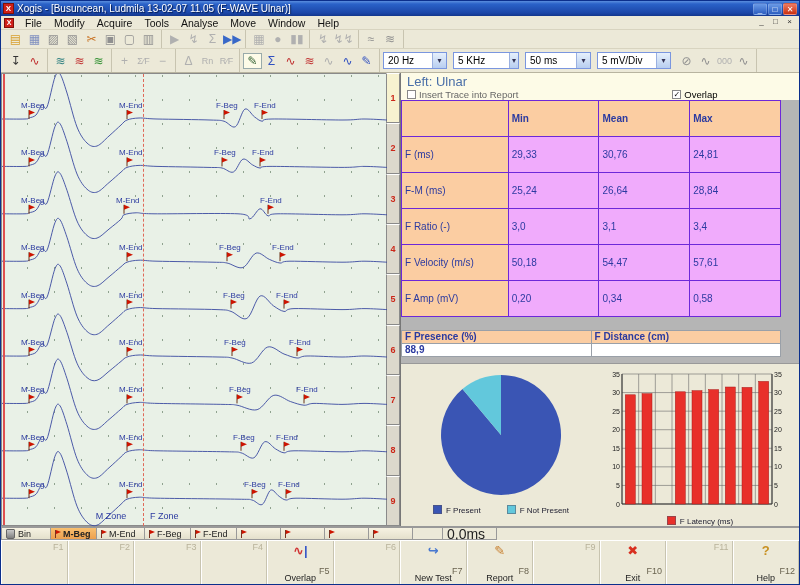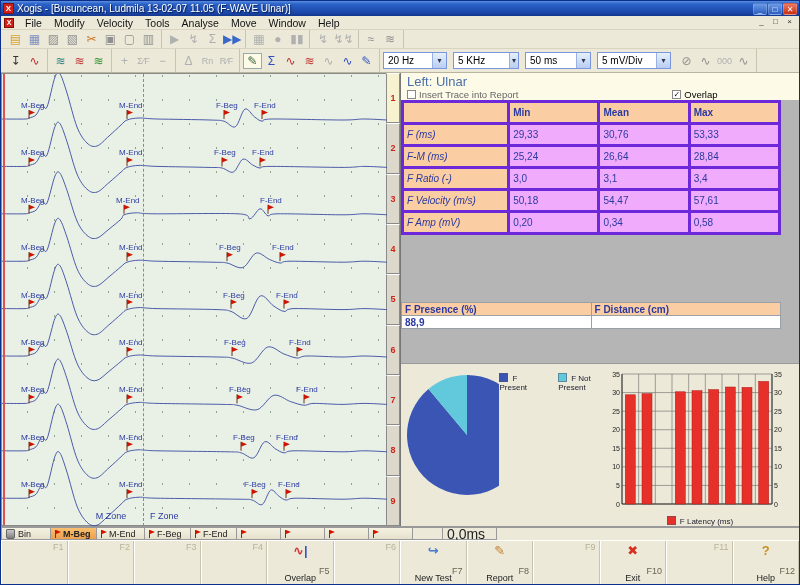--- a/index.html
+++ b/index.html
@@ -65,33 +65,33 @@
 
   
   .rpanel { flex:1; background:#b5b5b5; display:flex; flex-direction:column; border-left:1px solid #777; }
   .rp-header { height:18px; background:#fdfbe7; color:#4a6fa8; font-size:13px; padding:1px 0 0 6px; }
   .rp-checks { height:13px; background:#fdfbe7; display:flex; align-items:center; font-size:9.5px; }
   .cb { width:9px; height:9px; background:#fff; border:1px solid #888; display:inline-block; margin:0 3px 0 6px;
     font-size:8px; line-height:8px; text-align:center; color:#111; }
   .cb-lbl-dim { color:#666; }
   .rp-checks .gap { width:148px; }
   table.results { border-collapse:collapse; width:380px; background:#fff; font-size:10px; }
-  table.results td { border:3px solid #6d28d9; height:13px; padding:4px 3px; color:#2b3aa0; }
-  td.lblcol { width:100px; background:#fbcda2;font-style:italic; }
+  table.results td { border:1px solid #6d28d9; height:13px; padding:12px 3px; color:#2b3aa0; }
+  td.lblcol { width:100px; background:#fbcda2; }
   td.valcol { width:85px; background:#f0abfc; }
   tr.hdr td { background:#fbcda2; font-weight:bold; }
   .gap1 { height:105px; } .gap2 { height:53px; }
   table.presence { border-collapse:collapse; width:380px; font-size:10px; }
   table.presence td { border:1px solid #9aa0a8; height:13px; padding:0 3px; color:#2b3aa0; width:190px; }
   table.presence tr.hdr td { background:#fbcda2; font-weight:bold; }
   table.presence tr.val td { background:#fff;font-weight:bold; }
 
   
   .charts { flex:1; background:#ece9d8; display:flex; border-top:1px solid #999; }
-  .pie-block { width:200px; display:flex; flex-direction:row; padding-top:5px; }
+  .pie-block { width:200px; display:flex; flex-direction:column; align-items:center; padding-top:5px; }
   .pie-legend { display:flex; gap:26px; margin-top:4px; font-size:8px; color:#223; }
   .legend-sq { display:inline-block; width:9px; height:9px; margin-right:4px; vertical-align:-1px; border:1px solid #5568; }
   .bar-block { flex:1; display:flex; flex-direction:column; align-items:center; padding-top:4px; }
   .bar-legend { margin-top:2px; font-size:8px; color:#223; }
 
   
   .tabbar { height:14px; background:#ece9d8; display:flex; align-items:stretch; border-top:1px solid #999; flex:0 0 auto; }
   .tab { display:flex; align-items:center; font-size:9px; color:#222; border:1px solid #999; border-left:none;
     background:linear-gradient(180deg,#f6f2e2,#e4e0cc); padding:0 4px; gap:3px; }
   .tab:first-child { border-left:1px solid #999; }
@@ -126,21 +126,21 @@
       <span class="winbtn">□</span>
       <span class="winbtn close">✕</span>
     </span>
   </div>
 
   <div class="menubar">
     <span class="app-icon-sm">X</span>
     <span id="menu-items" style="display:flex;">
         <span class="menu-item">File</span>
         <span class="menu-item">Modify</span>
-        <span class="menu-item">Velocity</span>
+        <span class="menu-item">Acquire</span>
         <span class="menu-item">Tools</span>
         <span class="menu-item">Analyse</span>
         <span class="menu-item">Move</span>
         <span class="menu-item">Window</span>
         <span class="menu-item">Help</span>
       </span>
     <span class="spacer"></span>
     <span id="mdi-btns" style="display:flex;">
         <span class="mdibtn">_</span>
         <span class="mdibtn">□</span>
@@ -454,21 +454,21 @@
             <tr class="hdr">
           <td class="lblcol"></td>
           <td class="valcol">Min</td>
           <td class="valcol">Mean</td>
           <td class="valcol">Max</td>
         </tr>
         <tr>
           <td class="lblcol">F (ms)</td>
           <td class="valcol">29,33</td>
           <td class="valcol">30,76</td>
-          <td class="valcol">53,33</td>
+          <td class="valcol">24,81</td>
         </tr>
         <tr>
           <td class="lblcol">F-M (ms)</td>
           <td class="valcol">25,24</td>
           <td class="valcol">26,64</td>
           <td class="valcol">28,84</td>
         </tr>
         <tr>
           <td class="lblcol">F Ratio (-)</td>
           <td class="valcol">3,0</td>

